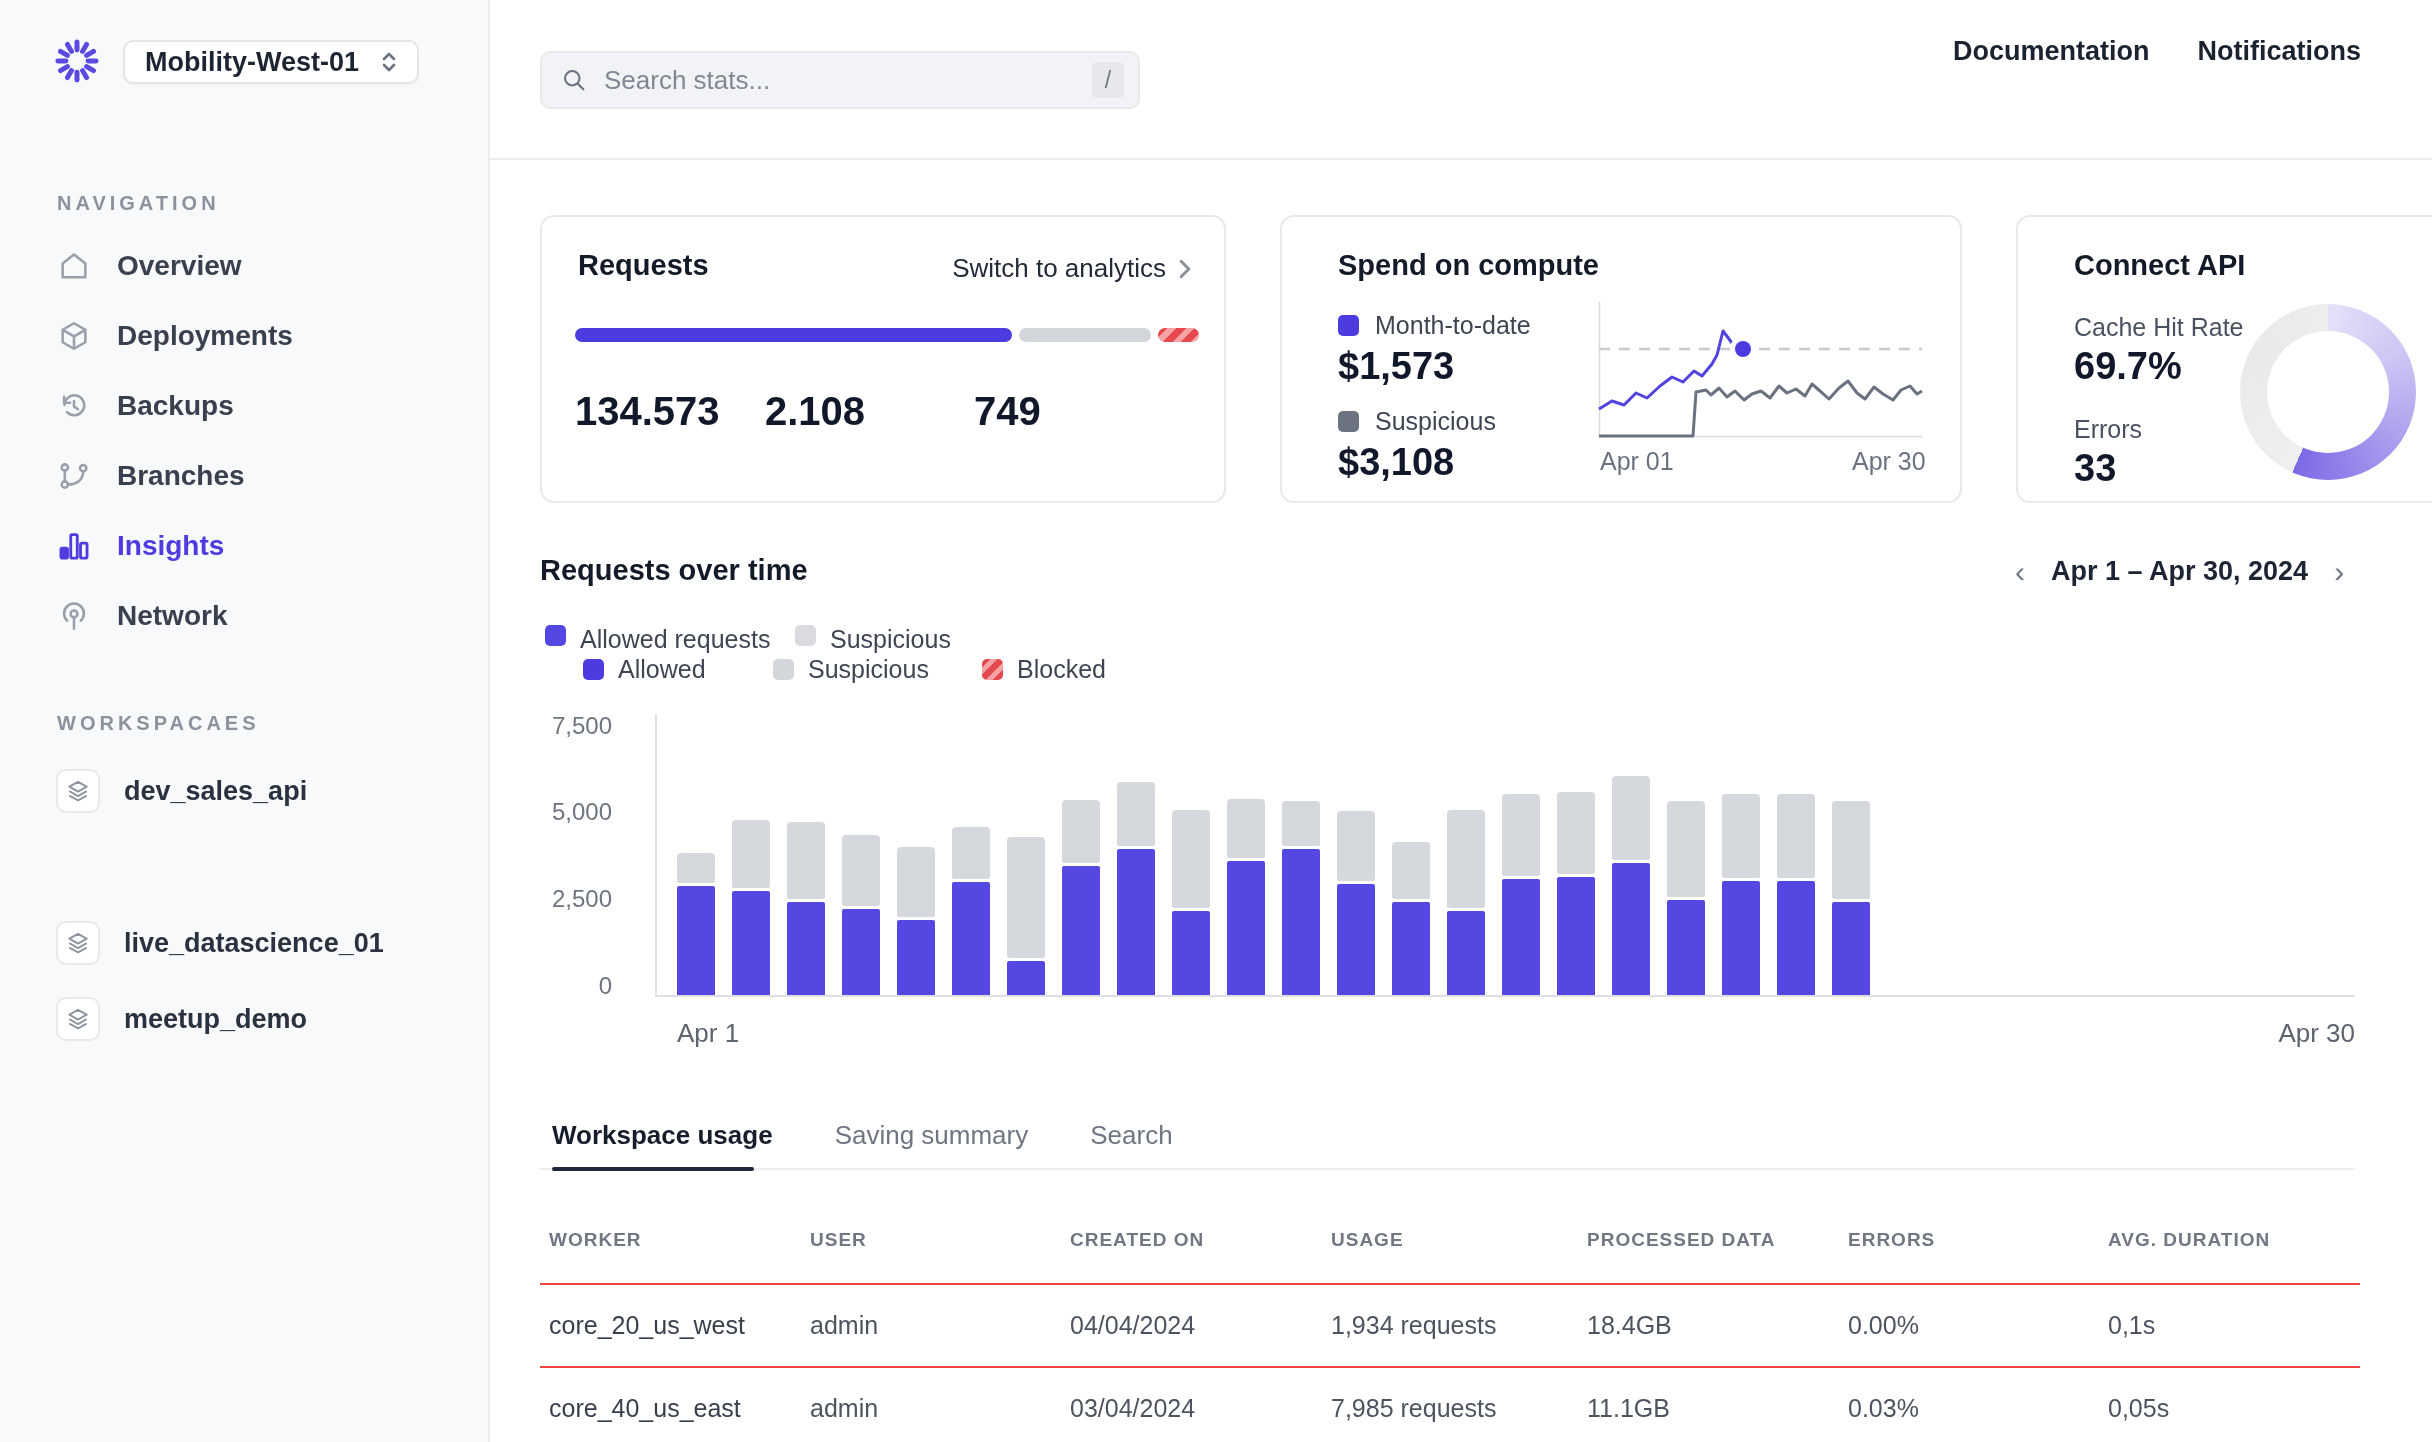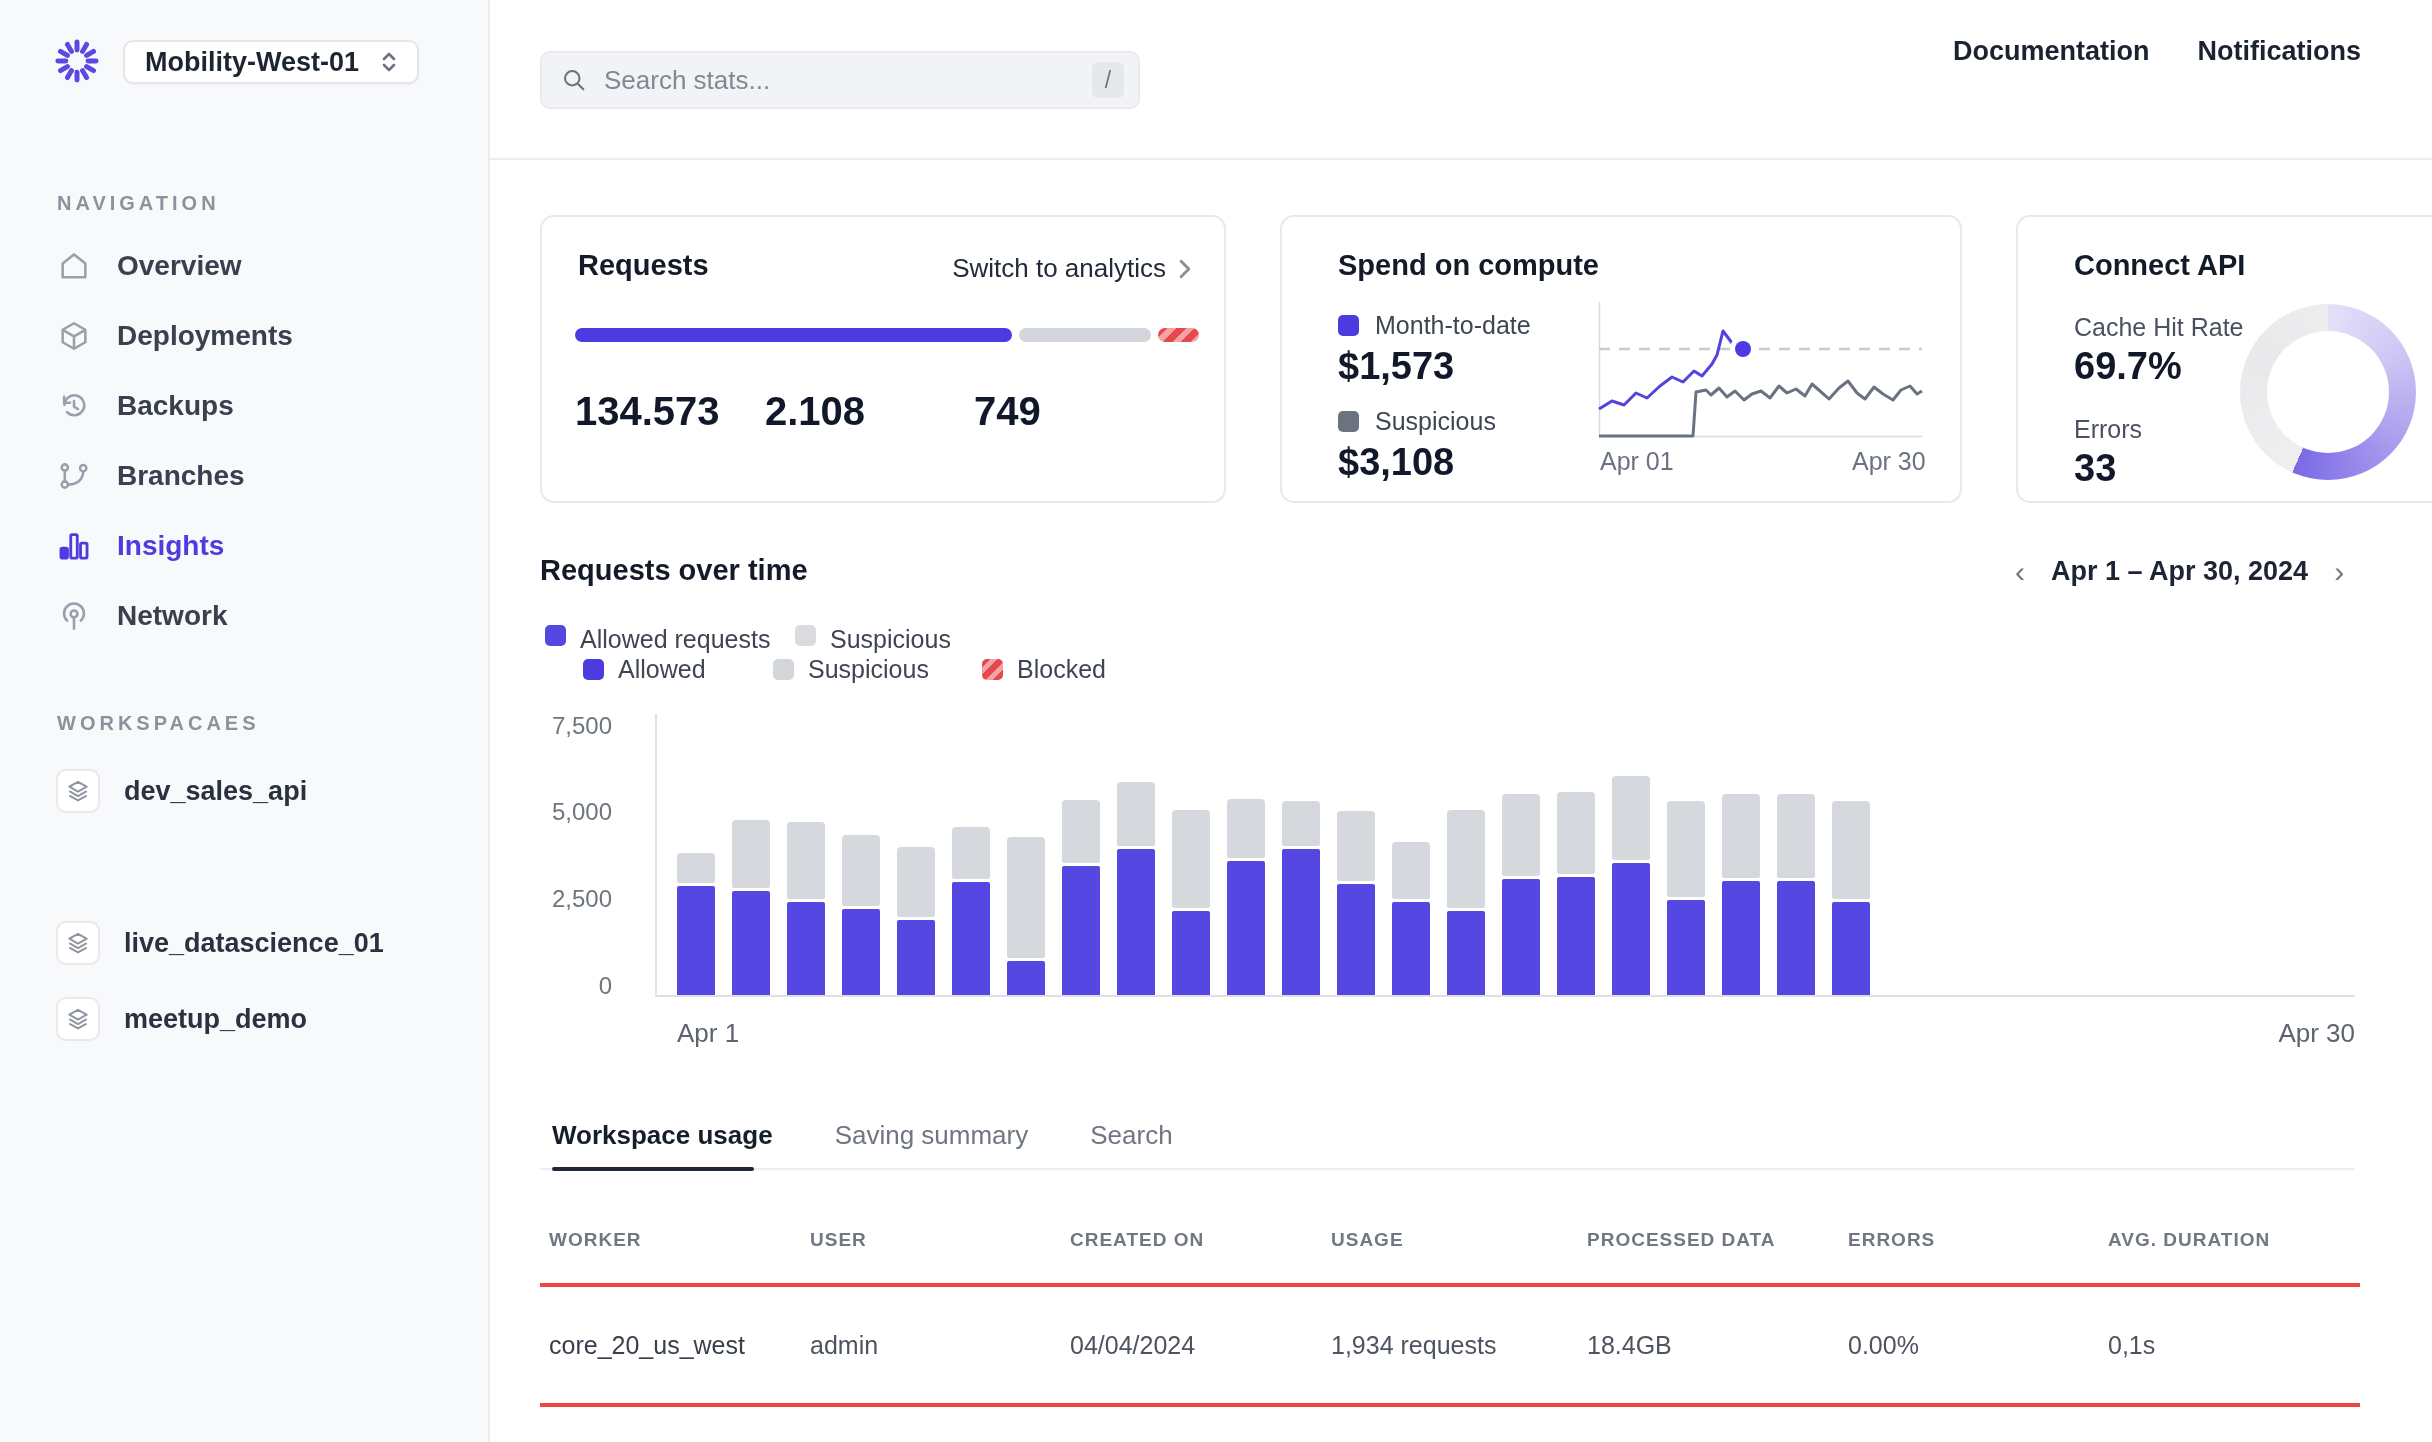--- a/index.html
+++ b/index.html
@@ -110,21 +110,21 @@
   .tab.active { color:#171e2b; font-weight:bold; }
   #tab-underline { position:absolute; left:552px; top:1167px; width:202px; height:4px;
     background:#20273a; border-radius:2px; }
 
   
   #table { position:absolute; left:540px; top:1196px; width:1820px; }
   .trow { display:grid; grid-template-columns:261px 260px 261px 256px 261px 260px auto;
     padding-left:9px; align-items:center; }
   .thead { height:87px; }
   .thead span { font-size:19px; font-weight:bold; letter-spacing:1px; color:#717883; }
-  .tbody-row { height:120px; border-top:4px solid #ef4444; cursor:pointer; }
+  .tbody-row { height:83px; border-top:2px solid #ef4444; cursor:pointer; }
   .tbody-row span { font-size:25px; color:#4d545f; }
   .tbody-row span.worker { color:#39404c; }
 
   svg.icn { display:block; }
 </style>
 </head>
 <body>
 
 <div id="sidebar">
   <div class="logo">

